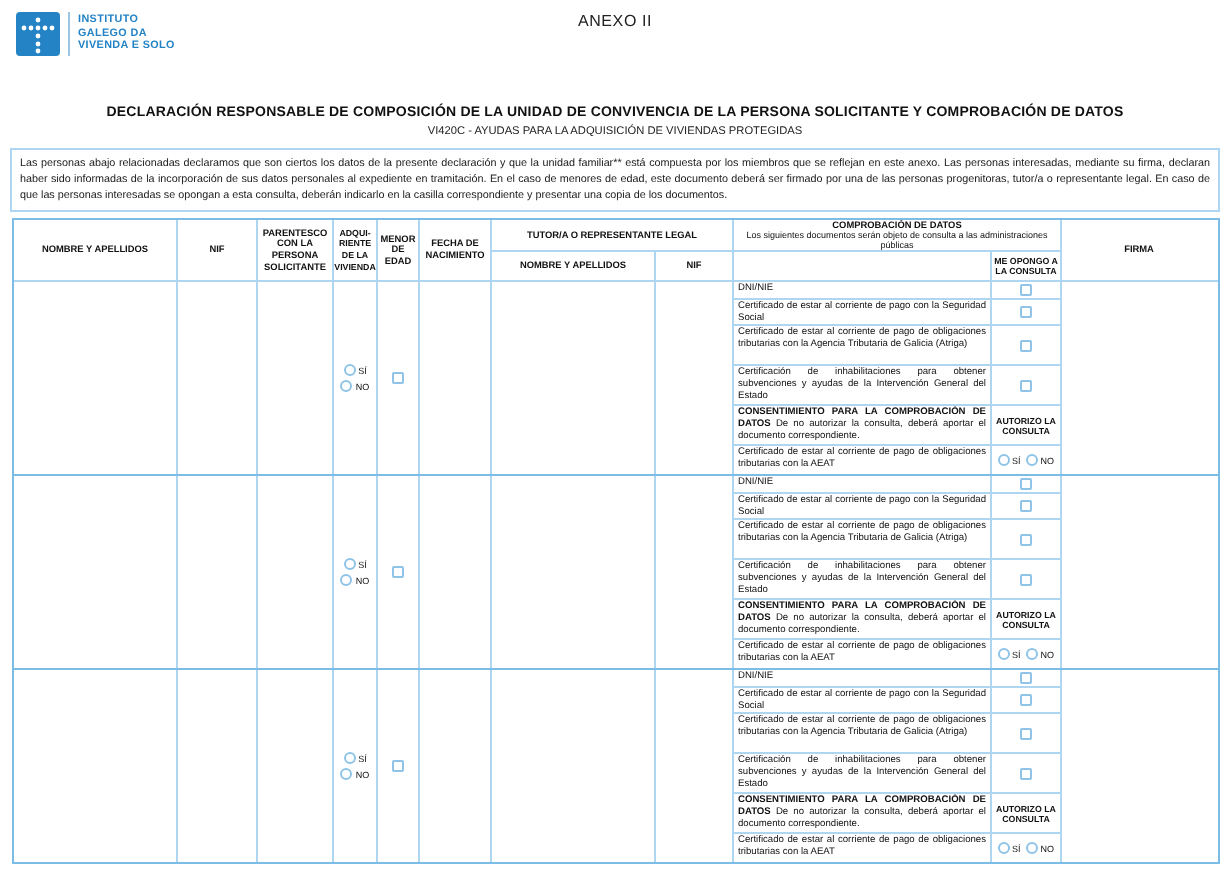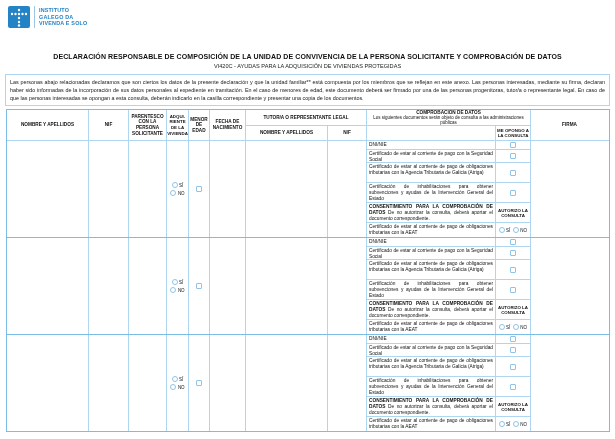--- a/index.html
+++ b/index.html
@@ -110,20 +110,21 @@
           <circle cx="18" cy="8" r="1.2" fill="#fff"></circle>
         </svg>
       </div>
       <div class="logo-sep"></div>
       <div class="logo-text">
         <span>INSTITUTO</span>
         <span>GALEGO DA</span>
         <span>VIVENDA E SOLO</span>
       </div>
     </div>
+    <div class="anexo">ANEXO II</div>
   </div>
 
   <div class="doc-title">DECLARACIÓN RESPONSABLE DE COMPOSICIÓN DE LA UNIDAD DE CONVIVENCIA DE LA PERSONA SOLICITANTE Y COMPROBACIÓN DE DATOS</div>
   <div class="doc-subtitle">VI420C - AYUDAS PARA LA ADQUISICIÓN DE VIVIENDAS PROTEGIDAS</div>
 
   <div class="intro">Las personas abajo relacionadas declaramos que son ciertos los datos de la presente declaración y que la unidad familiar** está compuesta por los miembros que se reflejan en este anexo. Las personas interesadas, mediante su firma, declaran haber sido informadas de la incorporación de sus datos personales al expediente en tramitación. En el caso de menores de edad, este documento deberá ser firmado por una de las personas progenitoras, tutor/a o representante legal. En caso de que las personas interesadas se opongan a esta consulta, deberán indicarlo en la casilla correspondiente y presentar una copia de los documentos.</div>
 
   <div class="tbl">
     <div class="grid thead">
       <div class="hcell hc1">NOMBRE Y APELLIDOS</div>

